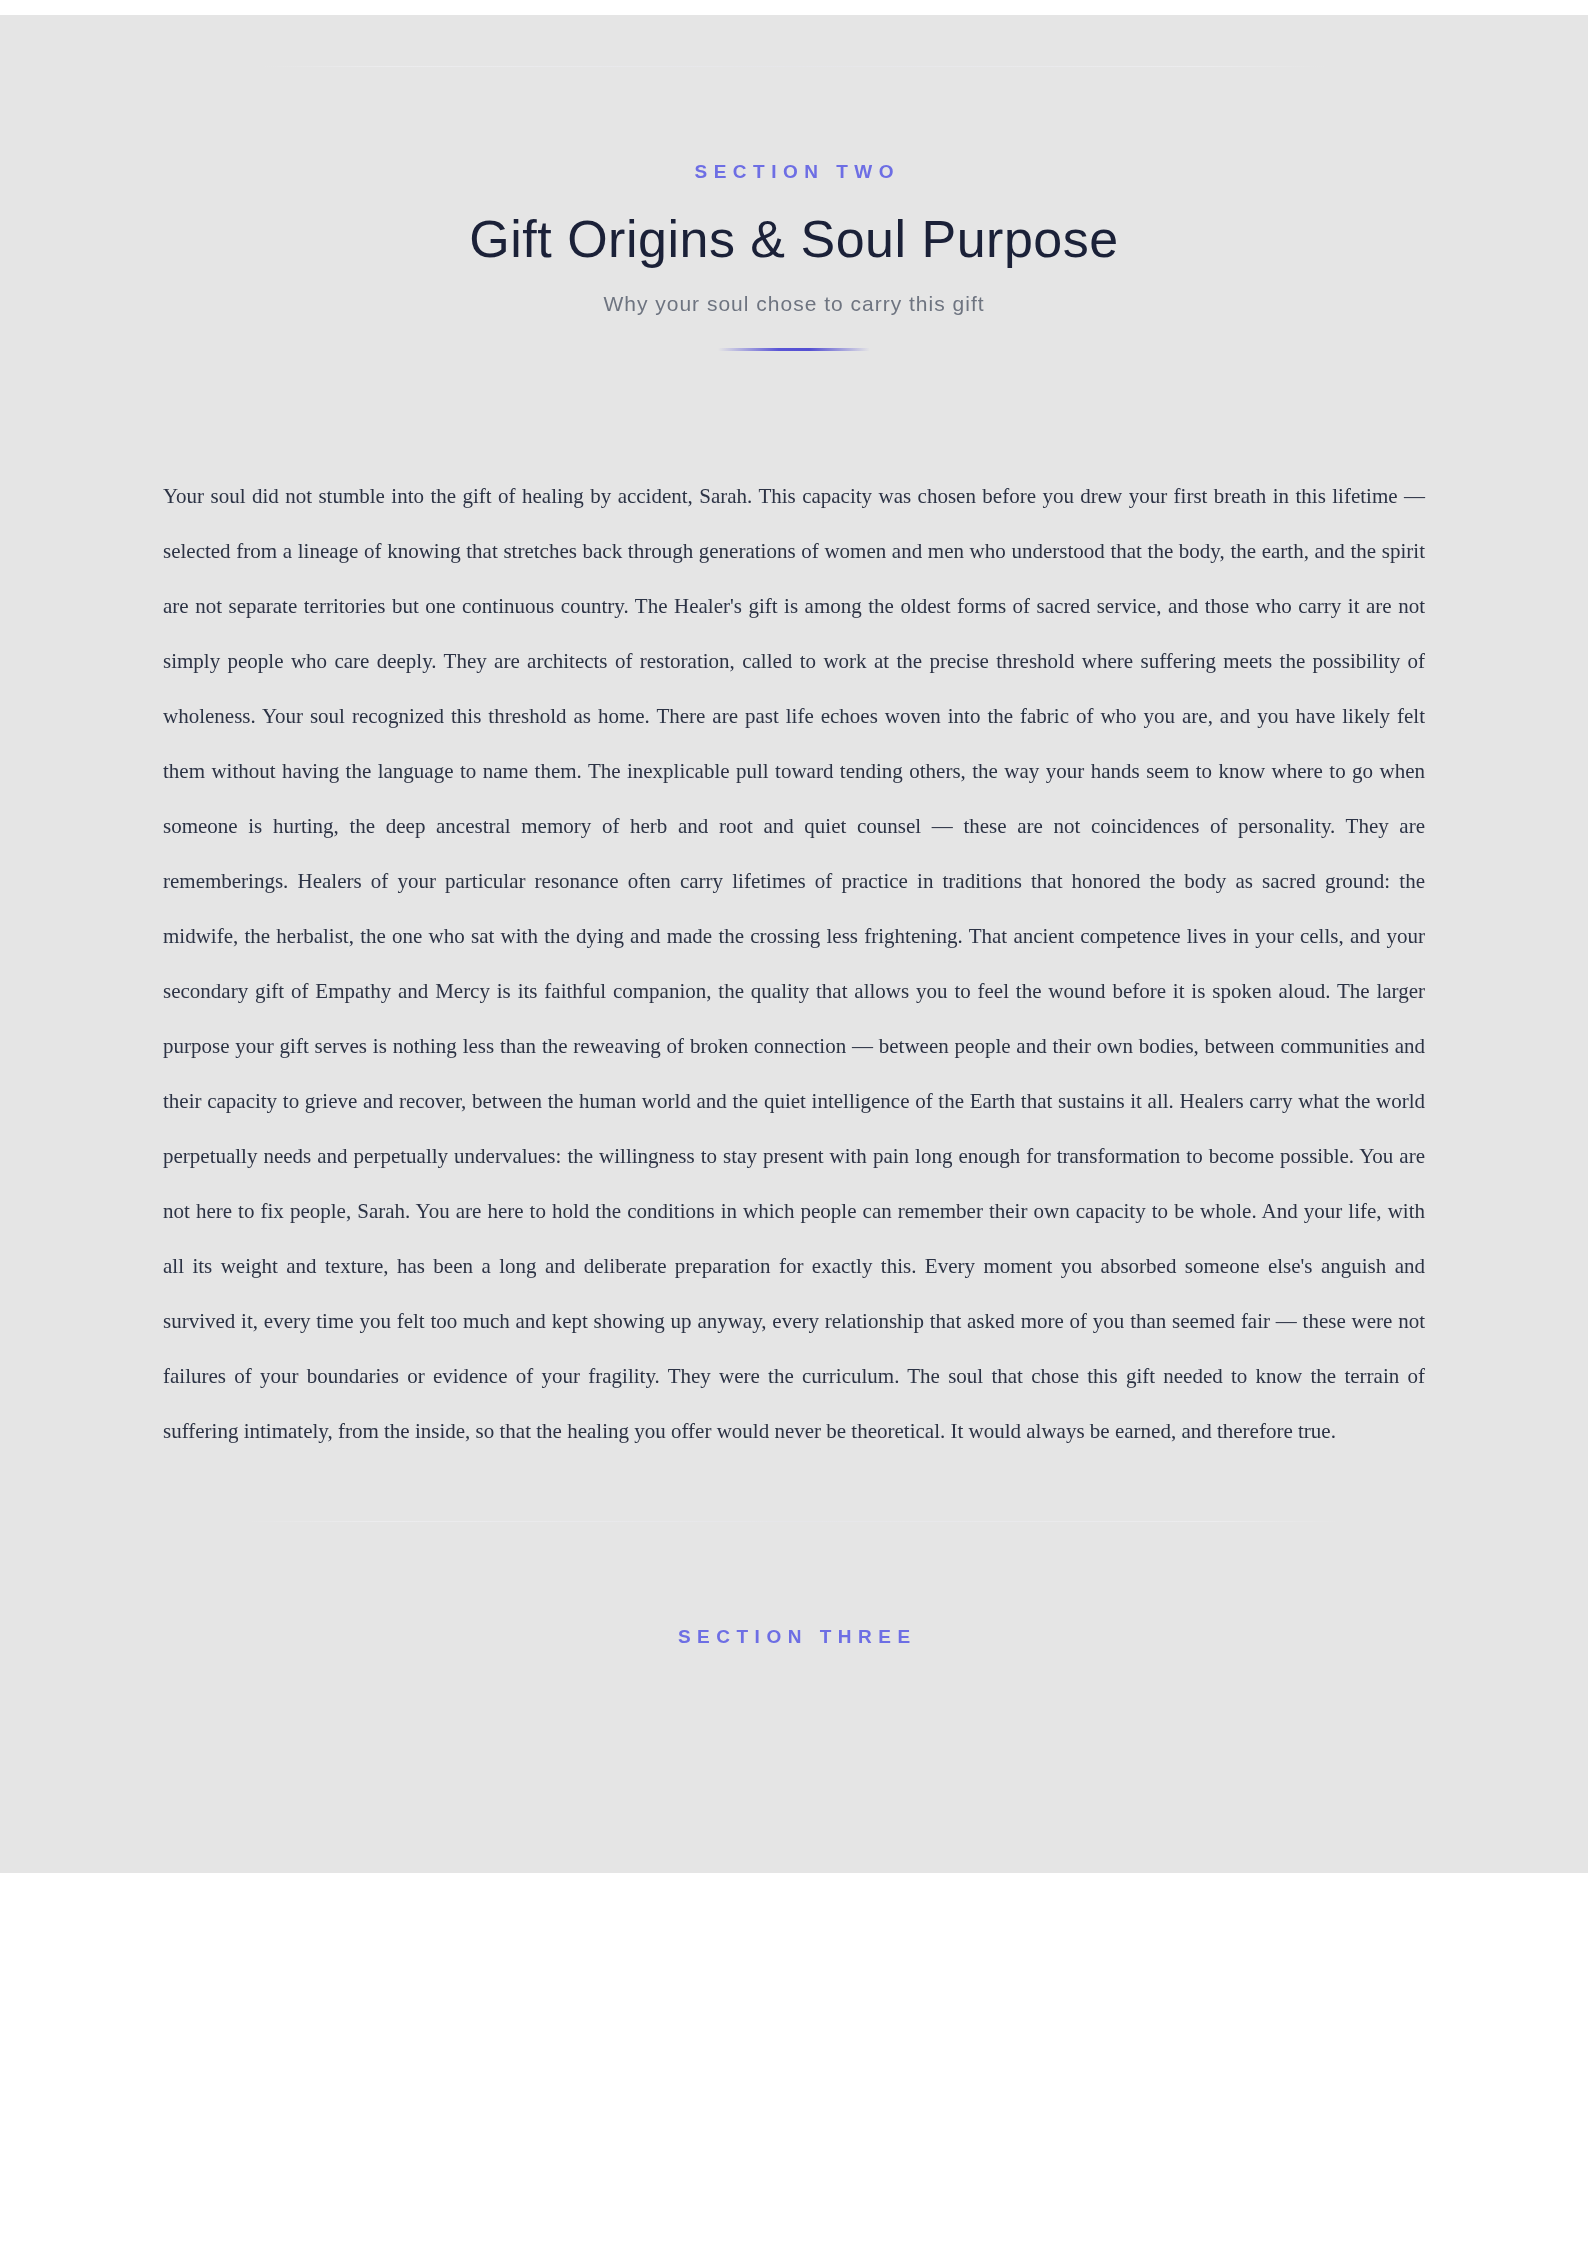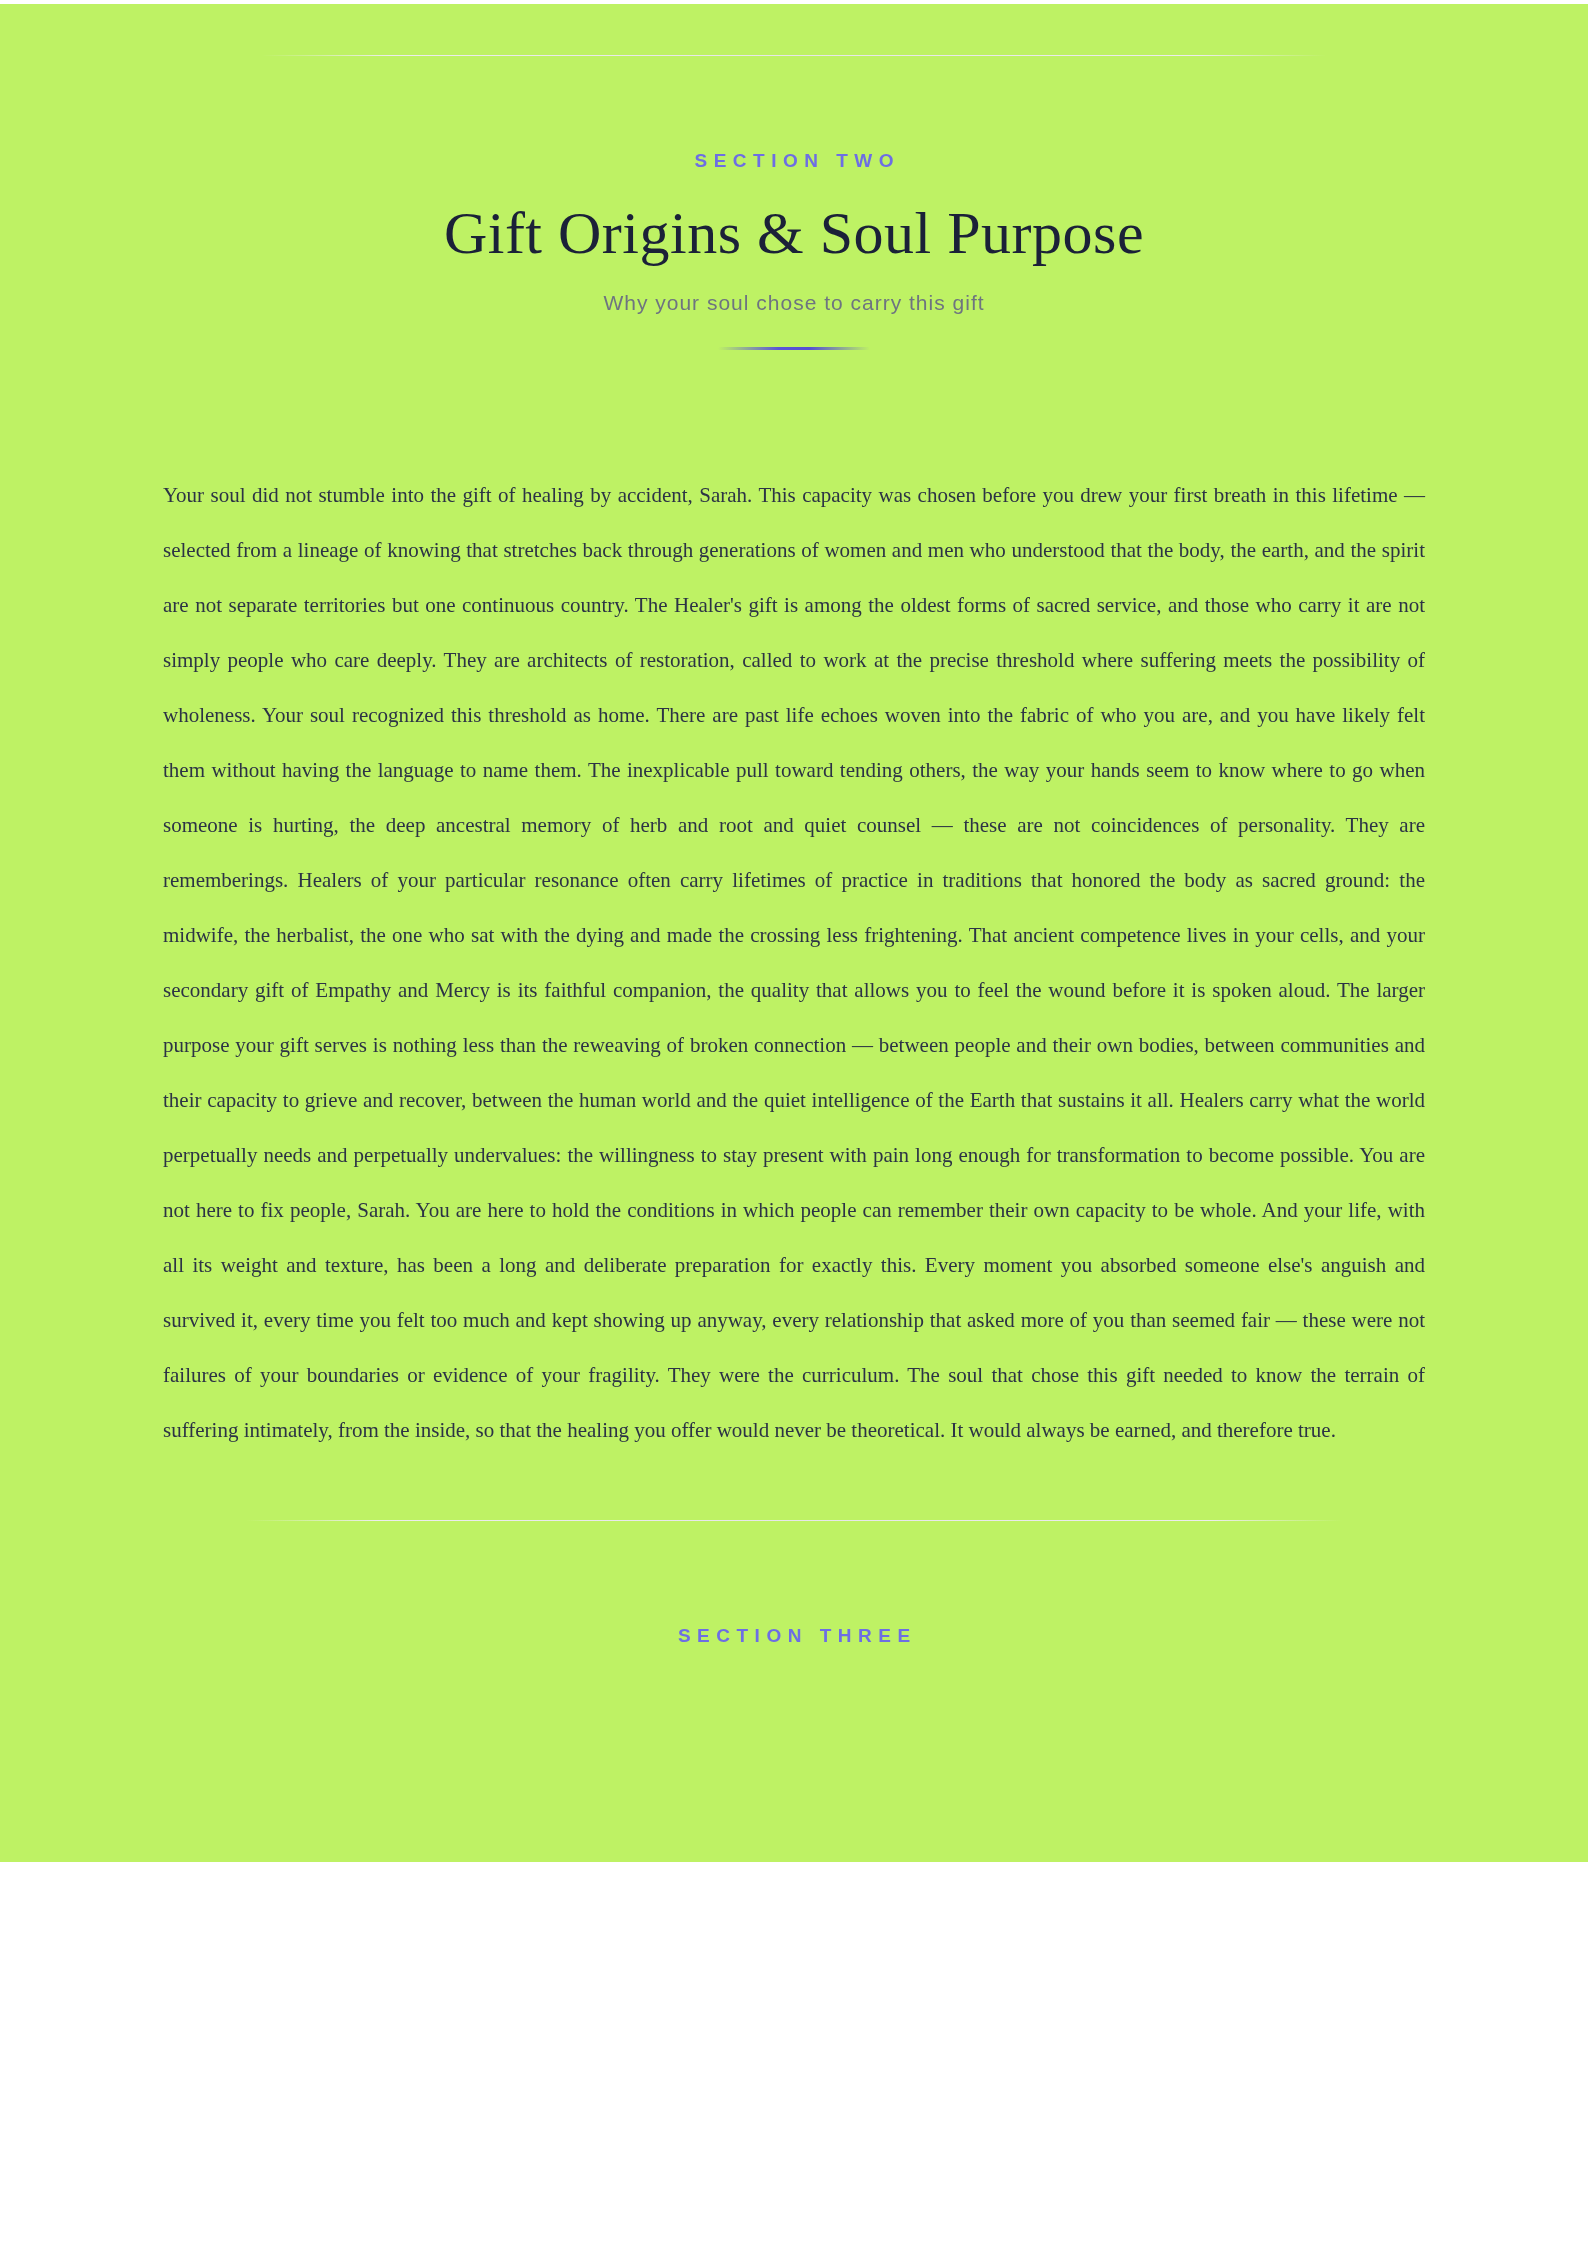--- a/index.html
+++ b/index.html
@@ -4,22 +4,22 @@
 <style>
   * { margin: 0; padding: 0; box-sizing: border-box; }
   html, body {
     background: #ffffff;
     font-family: "Liberation Serif", "DejaVu Serif", serif;
   }
   .page {
     position: relative;
     width: 1588px;
     height: 1858px;
-    margin: 4px auto;
-    background: #bef264;
+    margin: 15px auto;
+    background: #e5e5e5;
     overflow: hidden;
   }
   
   .rule {
     width: 1064px;
     height: 1px;
     margin: 0 auto;
     background: linear-gradient(90deg,
       rgba(230,230,232,0) 0%,
       #ececee 12%,
@@ -37,22 +37,22 @@
     font-size: 19px;
     font-weight: 600;
     letter-spacing: 6.5px;
     color: #6d6ee4;
     text-indent: 6.5px; 
   }
   .header-two .section-label { margin-top: 94px; }
   .header-three .section-label { margin-top: 104px; }
 
   .section-title {
-    font-family: Liberation Serif, serif;
-    font-size: 60px;
+    font-family: Liberation Sans, sans-serif;
+    font-size: 52px;
     font-weight: 400;
     line-height: 1.25;
     color: #1b2138;
     margin-top: 24px;
     letter-spacing: 0.5px;
   }
   .section-subtitle {
     font-family: "Liberation Sans", "DejaVu Sans", sans-serif;
     font-size: 21px;
     font-weight: 400;

